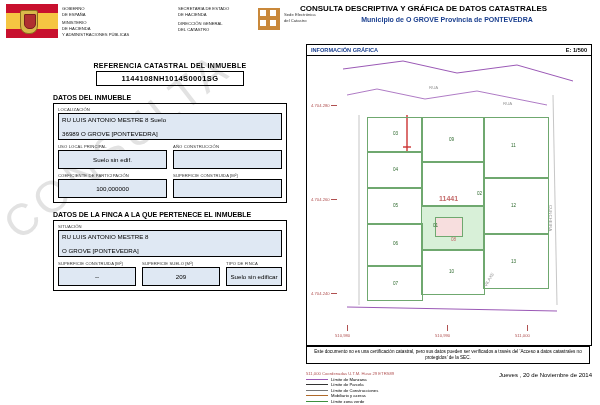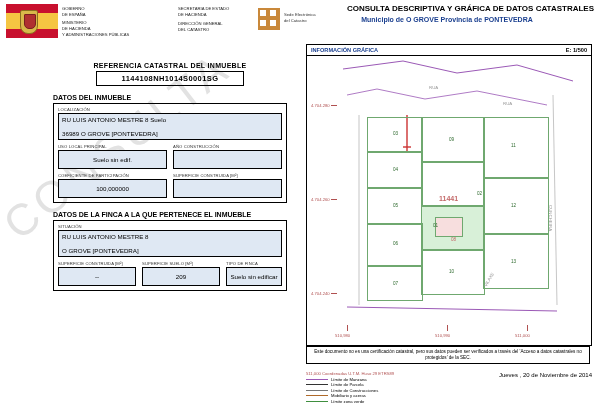--- a/index.html
+++ b/index.html
@@ -47,21 +47,21 @@
   
   .watermark{
     position:absolute;left:-6px;top:210px;
     font-size:44px;color:#e2e2e2;font-weight:normal;
     transform:rotate(-38deg);transform-origin:left top;
     letter-spacing:5px;z-index:0;
   }
 
   
   .right{position:absolute;left:300px;top:4px;width:294px;}
-  .r-title{text-align:right;font-weight:bold;font-size:8px;line-height:10px;}
+  .r-title{text-align:left;font-weight:bold;font-size:8px;line-height:10px;}
   .r-sub{text-align:center;font-weight:bold;font-size:7px;color:#1a3f8f;margin-top:2px;}
   .mapwrap{position:absolute;left:306px;top:44px;width:284px;height:300px;border:1px solid #000;background:#fff;}
   .mapbar{position:absolute;left:0;top:0;width:100%;height:10px;border-bottom:1px solid #000;}
   .mapbar .lbl{position:absolute;left:4px;top:2px;font-size:5.6px;font-weight:bold;color:#1a3f8f;}
   .mapbar .esc{position:absolute;right:4px;top:2px;font-size:5.6px;font-weight:bold;}
   .mapinner{position:absolute;left:0;top:10px;right:0;bottom:0;overflow:hidden;}
   .plot{position:absolute;border:.8px solid #6fa86f;}
   .parcel-main{background:#d8f0d8;}
   .parcel-high{background:#f7dede;}
   .pnum{position:absolute;font-size:4.6px;color:#2f6b2f;}

